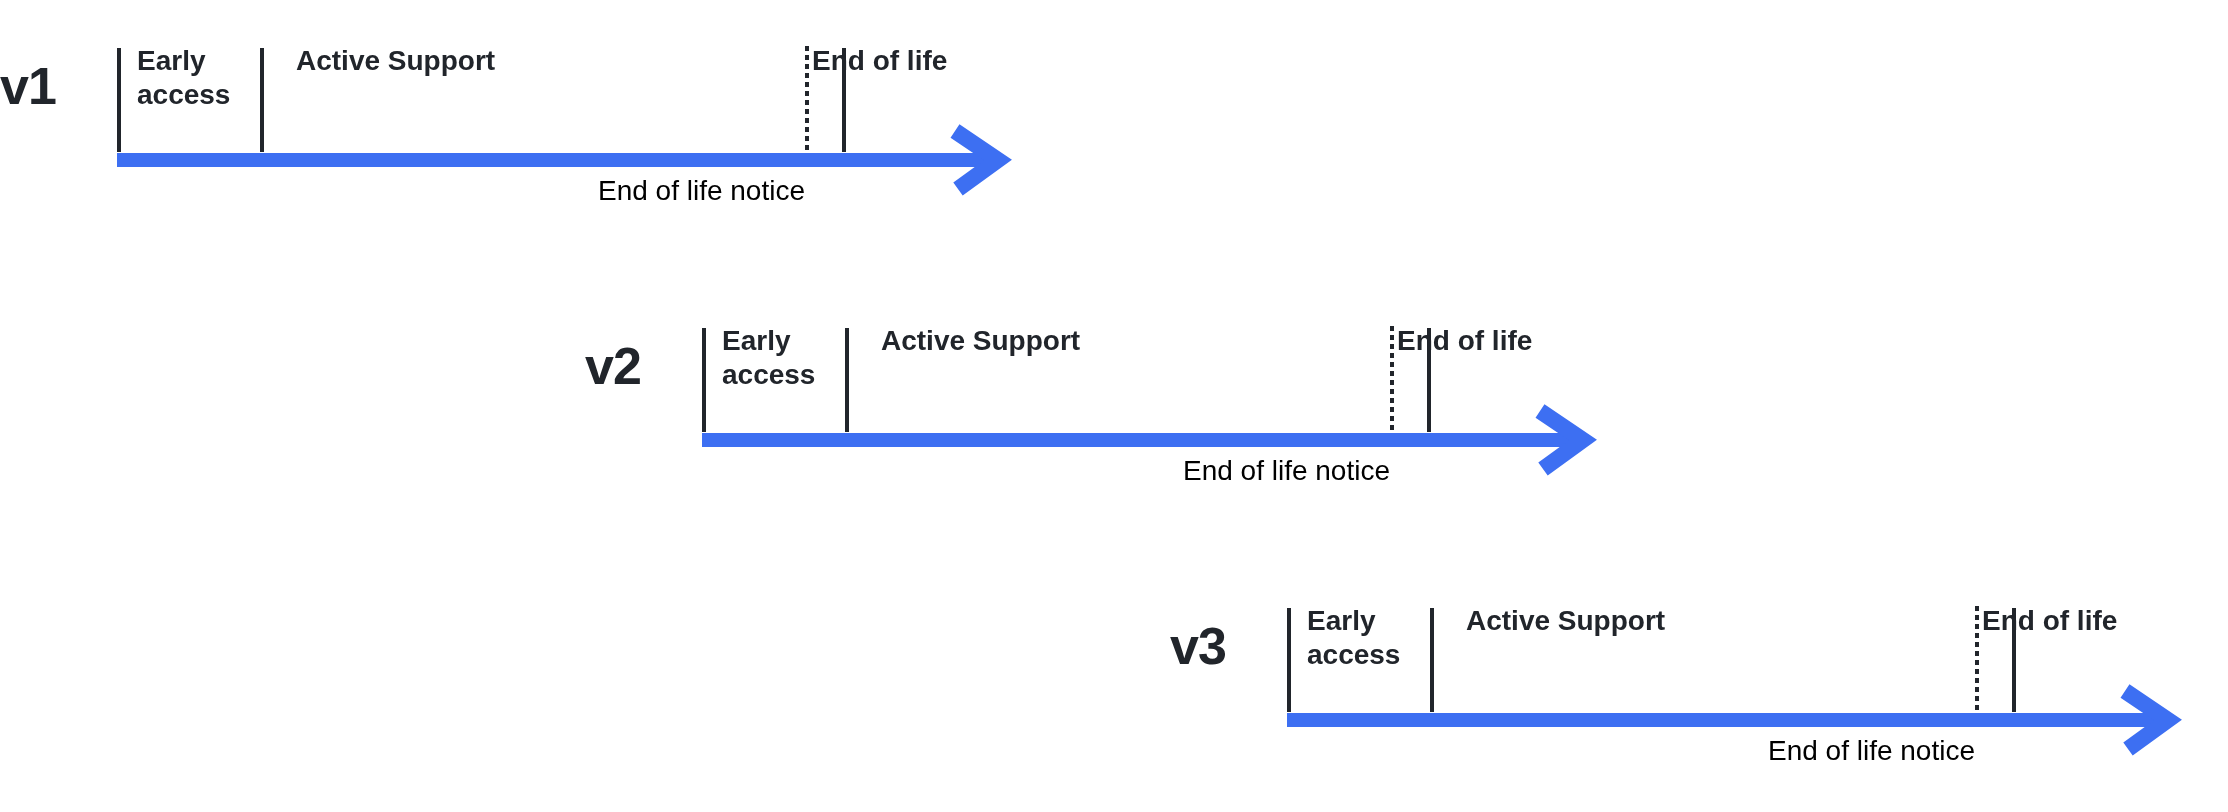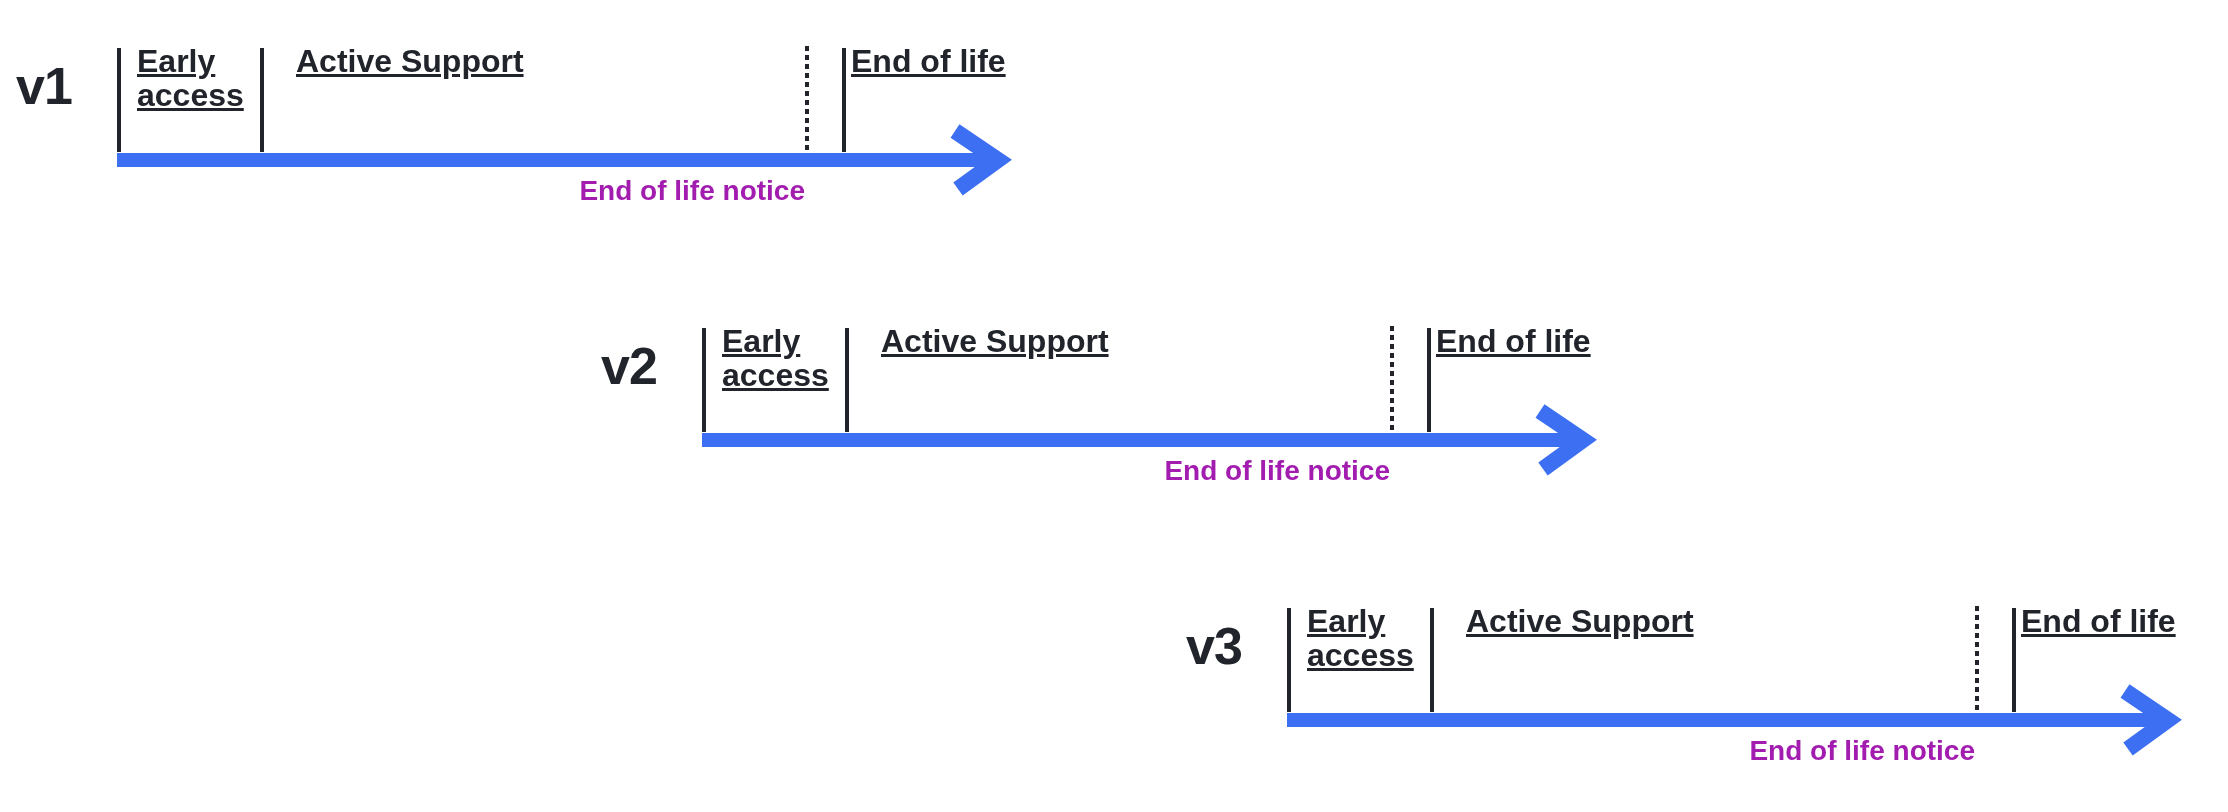--- a/index.html
+++ b/index.html
@@ -21,21 +21,21 @@
   }
   .tl-1 { left: 0px;    top: 0px;   }
   .tl-2 { left: 585px;  top: 280px; }
   .tl-3 { left: 1170px; top: 560px; }
 
   .version-label {
     position: absolute;
     left: 0px;
     top: 58px;
     width: 88px;
-    text-align: center;
+    text-align: left;
     font-size: 52px;
     line-height: 57px;
     font-weight: 700;
     letter-spacing: -1px;
     color: #21252B;
   }
 
   .tick {
     position: absolute;
     top: 48px;
@@ -56,48 +56,47 @@
     background: repeating-linear-gradient(
       to bottom,
       #21252B 0px, #21252B 5px,
       transparent 5px, transparent 9px
     );
   }
 
   .phase-label {
     position: absolute;
     top: 44px;
-    font-size: 32px;
+    font-size: 28px;
     line-height: 34px;
     font-weight: 700;
     color: #21252B;
-    text-decoration: underline;
   }
   .phase-early  { left: 137px; width: 112px; }
   .phase-active { left: 296px; width: 420px; }
-  .phase-eol    { left: 851px; width: 220px; }
+  .phase-eol    { left: 812px; width: 220px; }
 
   .arrow-svg {
     position: absolute;
     left: 117px;
     top: 118px;
     width: 910px;
     height: 84px;
   }
 
   .notice-label {
     position: absolute;
     left: 347px;
     top: 174px;
     width: 458px;
     text-align: right;
     font-size: 28px;
     line-height: 34px;
-    font-weight: 700;
-    color: #a21caf;
+    font-weight: 400;
+    color: #000000;
   }
 </style>
 </head>
 <body>
 
 <div class="canvas">
 
   <div class="timeline tl-1">
     <div class="version-label">v1</div>
     <div class="tick tick-start"></div>

